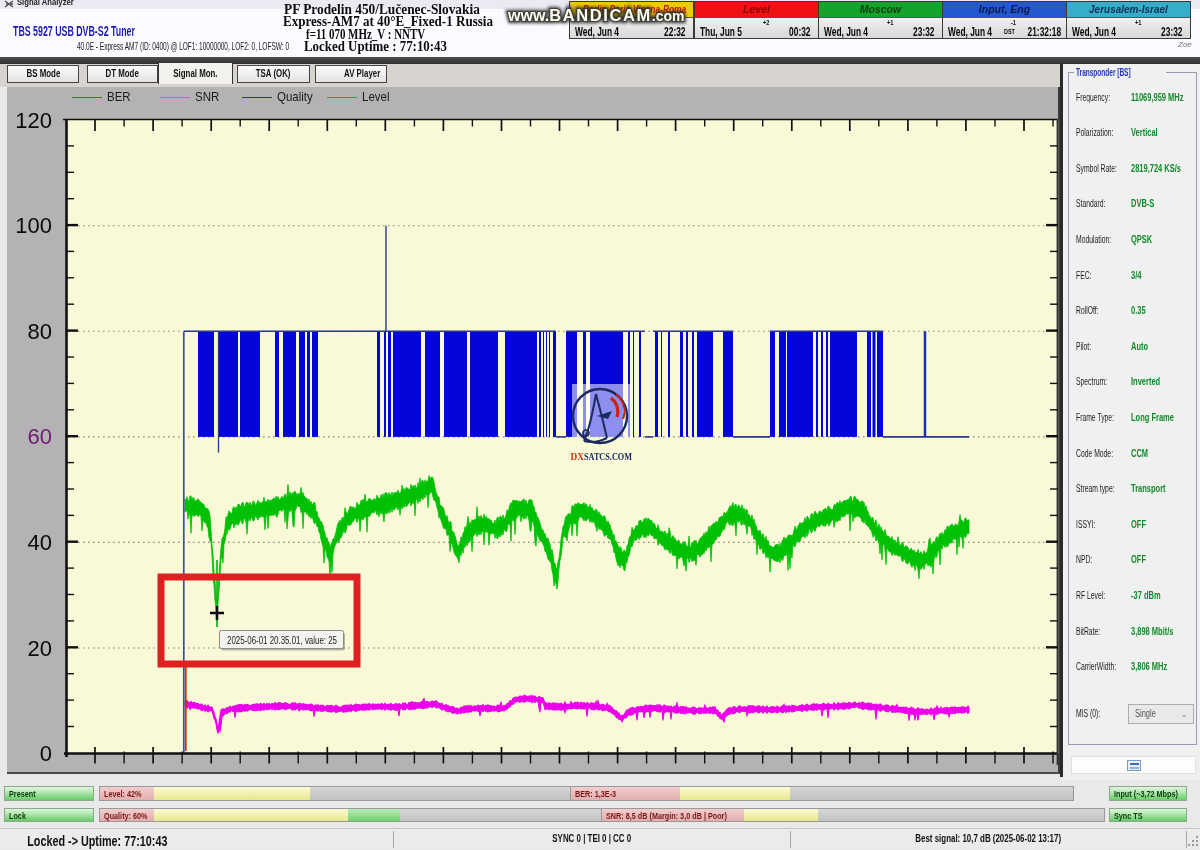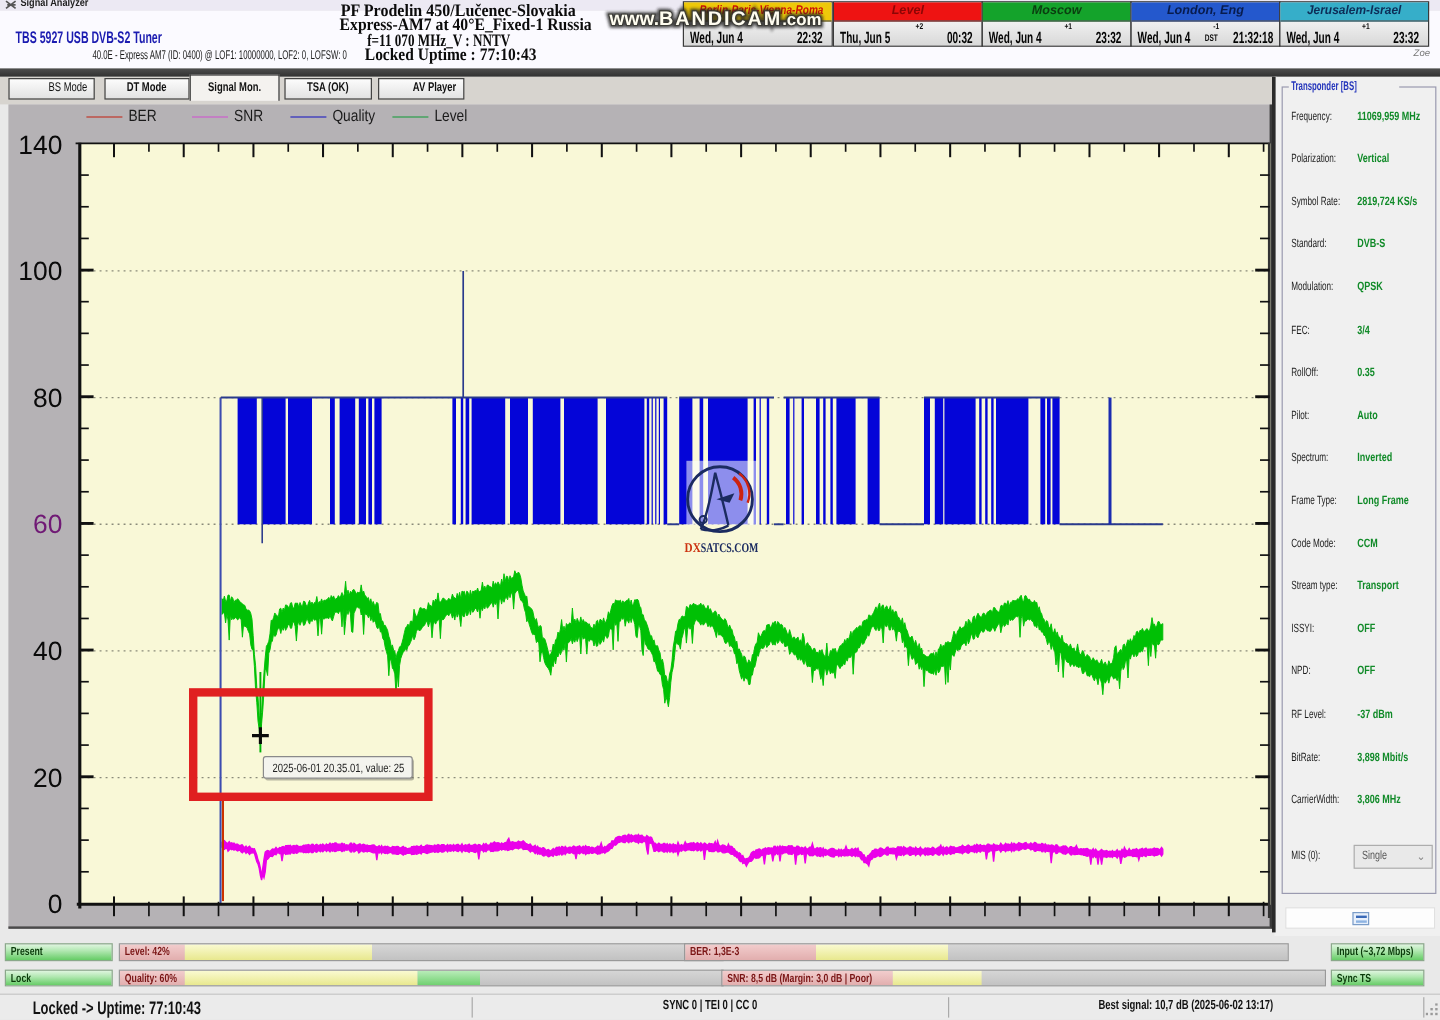--- a/index.html
+++ b/index.html
@@ -37,21 +37,21 @@
 <div style="position:absolute;left:68px;top:16.5px;font-size:7px;font-weight:bold;color:#0c0c0c;transform:scaleX(0.8);transform-origin:left">+2</div>
 <div style="position:absolute;right:7px;top:22px;font-size:13.5px;font-weight:bold;color:#050505;white-space:nowrap;transform:scaleX(0.62);transform-origin:right top">00:32</div>
 </div>
 <div class="abs" style="left:818px;top:1px;width:125px;height:38px;border:1.5px solid #3a3a3a;background:linear-gradient(#ffffff,#f0f0f0 45%,#d8d8d8)">
 <div style="height:16px;background:#14a32b;border-bottom:1px solid #555;text-align:center;font-size:10.5px;font-weight:bold;font-style:italic;color:#0b3d10;line-height:15px;white-space:nowrap;overflow:hidden"><span class="sx" style="transform:scaleX(1.0);transform-origin:center">Moscow</span></div>
 <div style="position:absolute;left:5px;top:22px;font-size:13.5px;font-weight:bold;color:#050505;white-space:nowrap;transform:scaleX(0.62);transform-origin:left top">Wed, Jun 4</div>
 <div style="position:absolute;left:68px;top:16.5px;font-size:7px;font-weight:bold;color:#0c0c0c;transform:scaleX(0.8);transform-origin:left">+1</div>
 <div style="position:absolute;right:7px;top:22px;font-size:13.5px;font-weight:bold;color:#050505;white-space:nowrap;transform:scaleX(0.62);transform-origin:right top">23:32</div>
 </div>
 <div class="abs" style="left:942px;top:1px;width:125px;height:38px;border:1.5px solid #3a3a3a;background:linear-gradient(#ffffff,#f0f0f0 45%,#d8d8d8)">
-<div style="height:16px;background:#2458cd;border-bottom:1px solid #555;text-align:center;font-size:10.5px;font-weight:bold;font-style:italic;color:#081c4e;line-height:15px;white-space:nowrap;overflow:hidden"><span class="sx" style="transform:scaleX(1.0);transform-origin:center">London, Eng</span></div>
+<div style="height:16px;background:#2458cd;border-bottom:1px solid #555;text-align:center;font-size:10.5px;font-weight:bold;font-style:italic;color:#081c4e;line-height:15px;white-space:nowrap;overflow:hidden"><span class="sx" style="transform:scaleX(1.0);transform-origin:center">Input, Eng</span></div>
 <div style="position:absolute;left:5px;top:22px;font-size:13.5px;font-weight:bold;color:#050505;white-space:nowrap;transform:scaleX(0.62);transform-origin:left top">Wed, Jun 4</div>
 <div style="position:absolute;left:68px;top:16.5px;font-size:7px;font-weight:bold;color:#0c0c0c;transform:scaleX(0.8);transform-origin:left">-1</div>
     <div style="position:absolute;left:61px;top:25px;font-size:8px;font-weight:bold;color:#0c0c0c;transform:scaleX(0.68);transform-origin:left">DST</div>
 <div style="position:absolute;right:4.5px;top:22px;font-size:13.5px;font-weight:bold;color:#050505;white-space:nowrap;transform:scaleX(0.62);transform-origin:right top">21:32:18</div>
 </div>
 <div class="abs" style="left:1066px;top:1px;width:125px;height:38px;border:1.5px solid #3a3a3a;background:linear-gradient(#ffffff,#f0f0f0 45%,#d8d8d8)">
 <div style="height:16px;background:#36aec9;border-bottom:1px solid #555;text-align:center;font-size:10.5px;font-weight:bold;font-style:italic;color:#0d2d57;line-height:15px;white-space:nowrap;overflow:hidden"><span class="sx" style="transform:scaleX(0.95);transform-origin:center">Jerusalem-Israel</span></div>
 <div style="position:absolute;left:5px;top:22px;font-size:13.5px;font-weight:bold;color:#050505;white-space:nowrap;transform:scaleX(0.62);transform-origin:left top">Wed, Jun 4</div>
 <div style="position:absolute;left:68px;top:16.5px;font-size:7px;font-weight:bold;color:#0c0c0c;transform:scaleX(0.8);transform-origin:left">+1</div>
 <div style="position:absolute;right:7px;top:22px;font-size:13.5px;font-weight:bold;color:#050505;white-space:nowrap;transform:scaleX(0.62);transform-origin:right top">23:32</div>
@@ -66,21 +66,21 @@
     </defs>
 <g font-family="Liberation Sans,sans-serif" font-weight="bold">
 <text x="8" y="21" font-size="16" filter="url(#wmb)" fill="#222" stroke="#222" stroke-width="4.5" opacity="0.85">www.<tspan font-size="16.5" letter-spacing="1.6">BANDICAM</tspan><tspan font-size="14">.com</tspan></text>
 <text x="8" y="21" font-size="16" paint-order="stroke" stroke="#3c3c36" stroke-width="1.7" fill="#fffdf0">www.<tspan font-size="16.5" letter-spacing="1.6">BANDICAM</tspan><tspan font-size="14">.com</tspan></text>
 </g>
   </svg>
 
 <div class="abs" style="left:0;top:57px;width:1200px;height:7px;background:linear-gradient(#4e4e4e,#303030)"></div>
 
 <div class="abs" style="left:0;top:64px;width:1064px;height:23px;background:#d7d4cf"></div>
-<div class="abs" style="left:7px;top:65px;width:72px;height:17.5px;background:linear-gradient(#fcfcfc,#e2e2e2);border:1.2px solid #444;text-align:right;font-size:10.5px;font-weight:normal;color:#111;line-height:15.5px"><span class="sx" style="transform:scaleX(0.75);transform-origin:center">BS Mode</span></div>
+<div class="abs" style="left:7px;top:65px;width:72px;height:17.5px;background:linear-gradient(#fcfcfc,#e2e2e2);border:1.2px solid #444;text-align:center;font-size:10.5px;font-weight:bold;color:#111;line-height:15.5px"><span class="sx" style="transform:scaleX(0.75);transform-origin:center">BS Mode</span></div>
 <div class="abs" style="left:87px;top:65px;width:71px;height:17.5px;background:linear-gradient(#fcfcfc,#e2e2e2);border:1.2px solid #444;text-align:center;font-size:10.5px;font-weight:bold;color:#111;line-height:15.5px"><span class="sx" style="transform:scaleX(0.75);transform-origin:center">DT Mode</span></div>
 <div class="abs" style="left:158px;top:62px;width:75px;height:22px;background:#f4f2ef;border:1.2px solid #333;border-bottom:none;text-align:center;font-size:10.5px;font-weight:bold;color:#111;line-height:21px"><span class="sx" style="transform:scaleX(0.75);transform-origin:center">Signal Mon.</span></div>
 <div class="abs" style="left:237px;top:65px;width:73px;height:17.5px;background:linear-gradient(#fcfcfc,#e2e2e2);border:1.2px solid #444;text-align:center;font-size:10.5px;font-weight:bold;color:#111;line-height:15.5px"><span class="sx" style="transform:scaleX(0.75);transform-origin:center">TSA (OK)</span></div>
 <div class="abs" style="left:315px;top:65px;width:72px;height:17.5px;background:linear-gradient(#fcfcfc,#e2e2e2);border:1.2px solid #444;text-align:right;font-size:10.5px;font-weight:bold;color:#111;line-height:15.5px"><span class="sx" style="transform:scaleX(0.75);transform-origin:center">AV Player</span></div>
 
 <div class="abs" style="left:1062px;top:64px;width:138px;height:716px;background:#f0f0f0"></div>
 <div class="abs" style="left:1060px;top:64px;width:3px;height:713px;background:#2a2a2a"></div>
 <div class="abs" style="left:1068px;top:72px;width:129px;height:673px;border:1px solid #9a9ab0"></div>
 <div class="abs" style="left:1074px;top:66px;background:#f0f0f0;padding:0 2px;font-size:10.5px;font-weight:bold;color:#2334bb"><span class="sx" style="transform:scaleX(0.62)">Transponder [BS]</span></div>
 <div class="abs sx" style="left:1076px;top:91.6px;font-size:10px;color:#1c1c1c;transform:scaleX(0.68)">Frequency:</div>
@@ -130,21 +130,21 @@
 
 <div class="abs" style="left:72px;top:96.5px;width:30px;height:1.4px;background:#c0392b"></div>
 <div class="abs sx" style="left:107px;top:89px;font-size:13.5px;color:#1a1a1a;transform:scaleX(0.85)">BER</div>
 <div class="abs" style="left:160px;top:96.5px;width:30px;height:1.4px;background:#cc5fcc"></div>
 <div class="abs sx" style="left:195px;top:89px;font-size:13.5px;color:#1a1a1a;transform:scaleX(0.85)">SNR</div>
 <div class="abs" style="left:242px;top:96.5px;width:30px;height:1.4px;background:#2c2cbe"></div>
 <div class="abs sx" style="left:277px;top:89px;font-size:13.5px;color:#1a1a1a;transform:scaleX(0.85)">Quality</div>
 <div class="abs" style="left:327px;top:96.5px;width:30px;height:1.4px;background:#2aa04a"></div>
 <div class="abs sx" style="left:362px;top:89px;font-size:13.5px;color:#1a1a1a;transform:scaleX(0.85)">Level</div>
 
-<div class="abs" style="left:0px;top:107.7px;width:52px;text-align:right;font-size:22px;color:#0a0a0a">140</div>
+<div class="abs" style="left:0px;top:107.7px;width:52px;text-align:right;font-size:22px;color:#0a0a0a">120</div>
 <div class="abs" style="left:0px;top:213.2px;width:52px;text-align:right;font-size:22px;color:#0a0a0a">100</div>
 <div class="abs" style="left:0px;top:318.8px;width:52px;text-align:right;font-size:22px;color:#0a0a0a">80</div>
 <div class="abs" style="left:0px;top:424.4px;width:52px;text-align:right;font-size:22px;color:#701a75">60</div>
 <div class="abs" style="left:0px;top:529.9px;width:52px;text-align:right;font-size:22px;color:#0a0a0a">40</div>
 <div class="abs" style="left:0px;top:635.5px;width:52px;text-align:right;font-size:22px;color:#0a0a0a">20</div>
 <div class="abs" style="left:0px;top:741.0px;width:52px;text-align:right;font-size:22px;color:#0a0a0a">0</div>
 
 <svg class="abs" style="left:0;top:0" width="1200" height="850" viewBox="0 0 1200 850">
 <rect x="66" y="119.5" width="993" height="634.5" fill="#f9f8d7"></rect>
 <path d="M68 225.8H1057" stroke="#8a8a7a" stroke-width="1.1" stroke-dasharray="1.6 3.4" fill="none"></path>

